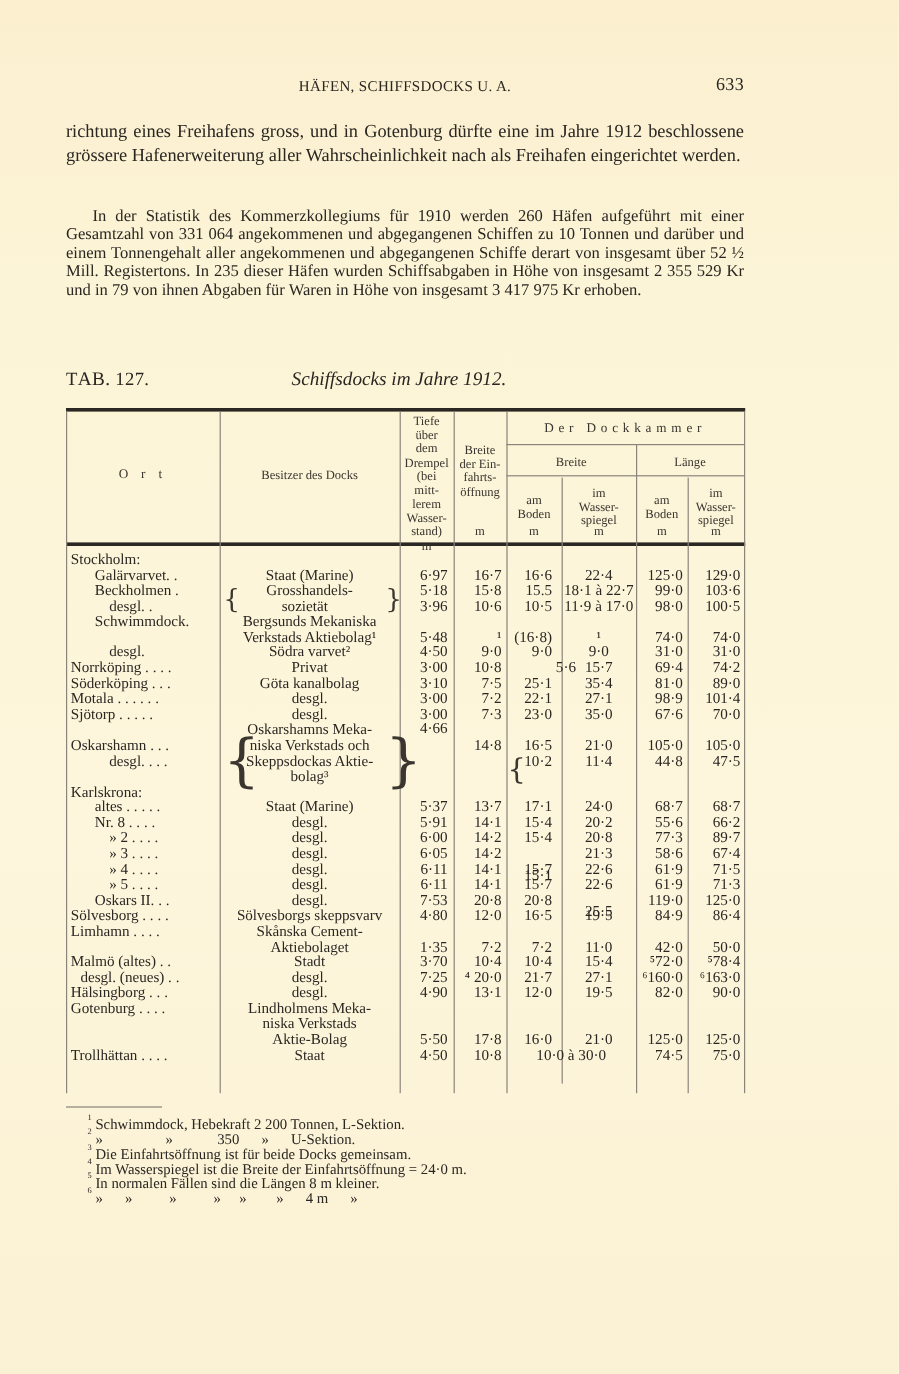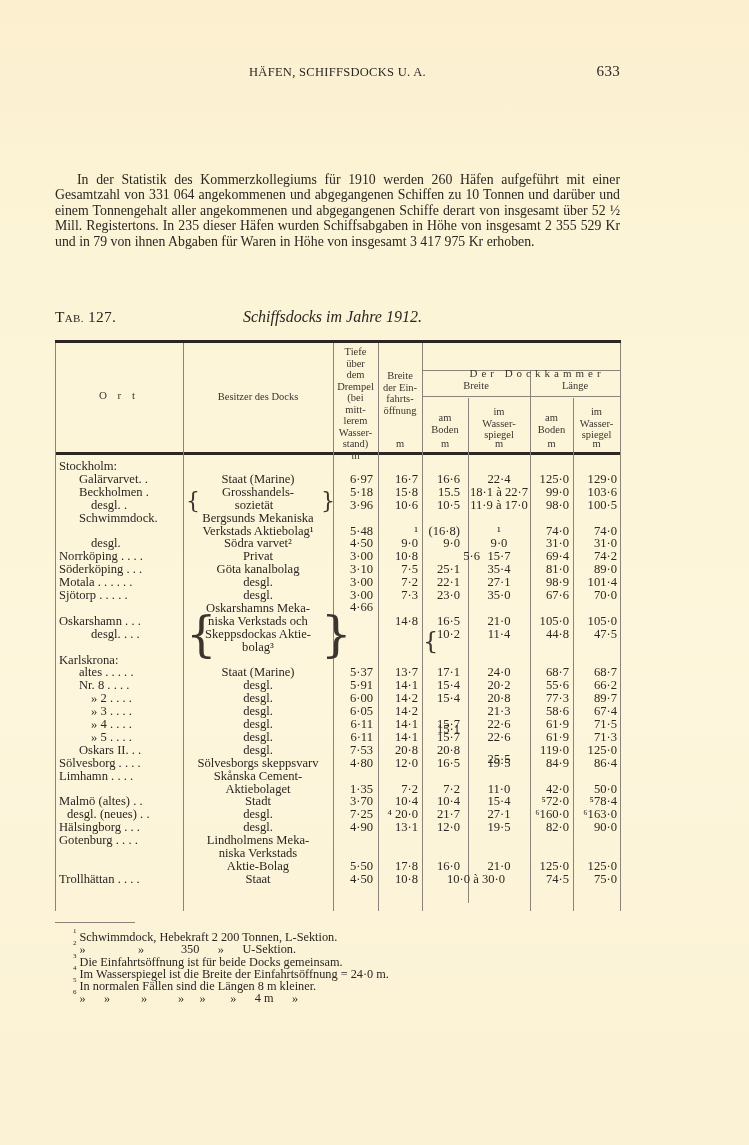--- a/index.html
+++ b/index.html
@@ -22,21 +22,21 @@
     font-family:"Liberation Serif", serif; font-size:15.3px; line-height:20px;
     text-align:justify; text-align-last:left;
   }
   .para.p1 { top:100px; }
   .para.p2 { top:172px; font-size:13.8px; line-height:15.4px; text-indent:22px; }
   .tab-caption {
     position:absolute; top:308px; left:55px; width:565px; height:20px;
     font-family:"Liberation Serif", serif; font-size:15.5px;
   }
   .tab-caption .label { position:absolute; left:0; letter-spacing:0.3px; }
-  .tab-caption .label .sc { font-size:11px; }
+  .tab-caption .label .sc { font-size:16px; }
   .tab-caption .title { position:absolute; left:188px; font-style:italic; font-size:16px; }
 
   .tbl { position:absolute; left:55px; top:340px; width:566px; height:572px; }
   .rule-thick { position:absolute; left:0; width:566px; height:3px; background:#2b2723; }
   .vline { position:absolute; width:1px; background:#8a847a; }
   .hline { position:absolute; height:1px; background:#8a847a; }
   .hdr { position:absolute; font-family:"Liberation Serif", serif; font-size:10.5px; line-height:11.5px; text-align:center; color:#3a352f; }
   .hdr.spaced { letter-spacing:4px; font-size:11px; }
   .cell { position:absolute; font-family:"Liberation Serif", serif; font-size:12.6px; line-height:12.2px; white-space:nowrap; }
   .cell.r { text-align:right; }
@@ -54,20 +54,21 @@
 </head>
 <body>
 
 <div class="page">
 
   <div class="running-head">
     <span class="title">HÄFEN, SCHIFFSDOCKS U. A.</span>
     <span class="pagenum">633</span>
   </div>
 
+  <div class="para p1">richtung eines Freihafens gross, und in Gotenburg dürfte eine im Jahre 1912 beschlossene grössere Hafenerweiterung aller Wahrscheinlichkeit nach als Freihafen eingerichtet werden.</div>
   <div class="para p2">In der Statistik des Kommerzkollegiums für 1910 werden 260 Häfen aufgeführt mit einer Gesamtzahl von 331 064 angekommenen und abgegangenen Schiffen zu 10 Tonnen und darüber und einem Tonnengehalt aller angekommenen und abgegangenen Schiffe derart von insgesamt über 52 ½ Mill. Registertons. In 235 dieser Häfen wurden Schiffsabgaben in Höhe von insgesamt 2 355 529 Kr und in 79 von ihnen Abgaben für Waren in Höhe von insgesamt 3 417 975 Kr erhoben.</div>
 
   <div class="tab-caption">
     <span class="label"><span>T</span><span class="sc">AB.</span><span> 127.</span></span>
     <span class="title">Schiffsdocks im Jahre 1912.</span>
   </div>
 
   <div class="tbl" id="tbl">
 
     <div class="rule-thick" style="top:0;"></div>
@@ -100,21 +101,21 @@
       <div>stand)</div>
       <div>m</div>
     </div>
     <div class="hdr" style="left:323px;width:44px;top:30px;">
       <div>Breite</div>
       <div>der Ein-</div>
       <div>fahrts-</div>
       <div>öffnung</div>
     </div>
     <div class="hdr" style="left:323px;width:44px;top:98px;">m</div>
-    <div class="hdr spaced" style="left:367px;width:198px;top:28px;margin-left:16px;">Der Dockkammer</div>
+    <div class="hdr spaced" style="left:367px;width:198px;top:12px;">Der Dockkammer</div>
     <div class="hdr" style="left:367px;width:108px;top:40px;">Breite</div>
     <div class="hdr" style="left:475px;width:90px;top:40px;">Länge</div>
 
     <div class="hdr" style="left:367px;width:46px;top:72px;">
       <div>am</div>
       <div>Boden</div>
     </div>
     <div class="hdr" style="left:413px;width:62px;top:66px;">
       <div>im</div>
       <div>Wasser-</div>

